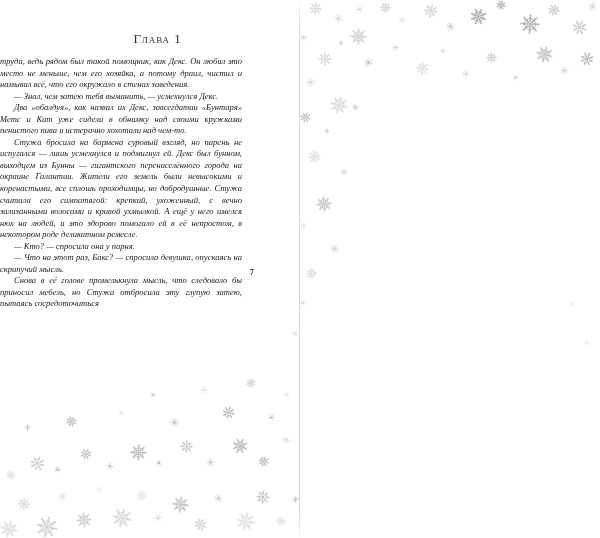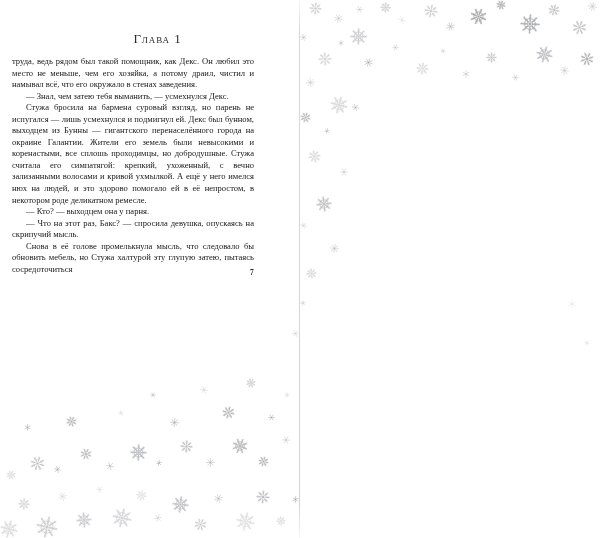--- a/index.html
+++ b/index.html
@@ -45,21 +45,21 @@
   .textblock{
     position:absolute;
     text-align:justify;
     text-justify:inter-word;
     font-size:8.55px;
     line-height:11.55px;
     color:#171717;
     hyphens:auto;
     -webkit-hyphens:auto;
   }
-  .tb-left{left:12px;top:56px;width:242px;}
+  .tb-left{left:0px;top:56px;width:242px;font-style:italic;}
 
   .textblock p{margin:0;text-indent:14px;}
   .textblock p.noindent{text-indent:0;}
 
   
   .flakes{position:absolute;inset:0;pointer-events:none;}
   .flake{
     position:absolute;
     color:#8d8f94;
     line-height:1;
@@ -76,24 +76,25 @@
   <div class="gutter"></div>
 
   <div class="page page-left">
     <div class="running-head">Глава 1</div>
 
     <div class="folio folio-left">7</div>
 
     <div class="textblock tb-left">
       <p class="noindent">труда, ведь рядом был такой помощник, как Декс. Он любил это место не меньше, чем его хозяйка, а потому драил, чистил и намывал всё, что его окружало в стенах заведения.</p>
       <p>— Знал, чем затею тебя выманить, — усмехнулся Декс.</p>
+      <p>Два «обалдуя», как назвал их Декс, завсегдатаи «Бунтаря» Метс и Кит уже сидели в обнимку над своими кружками пенистого пива и истерично хохотали над чем-то.</p>
       <p>Стужа бросила на бармена суровый взгляд, но парень не испугался — лишь усмехнулся и подмигнул ей. Декс был бунном, выходцем из Бунны — гигантского перенаселённого города на окраине Галантии. Жители его земель были невысокими и коренастыми, все сплошь проходимцы, но добродушные. Стужа считала его симпатягой: крепкий, ухоженный, с вечно зализанными волосами и кривой ухмылкой. А ещё у него имелся нюх на людей, и это здорово помогало ей в её непростом, в некотором роде деликатном ремесле.</p>
-      <p>— Кто? — выходцем она у парня.</p>
+      <p>— Кто? — спросила она у парня.</p>
       <p>— Что на этот раз, Бакс? — спросила девушка, опускаясь на скрипучий мысль.</p>
-      <p>Снова в её голове промелькнула мысль, что следовало бы обновить мебель, но Стужа халтурой эту глупую затею, пытаясь сосредоточиться</p>
+      <p>Снова в её голове промелькнула мысль, что следовало бы приносил мебель, но Стужа отбросила эту глупую затею, пытаясь сосредоточиться</p>
     </div>
   </div>
 
   <div class="page page-right">
     
 
     
 
     
   </div>

